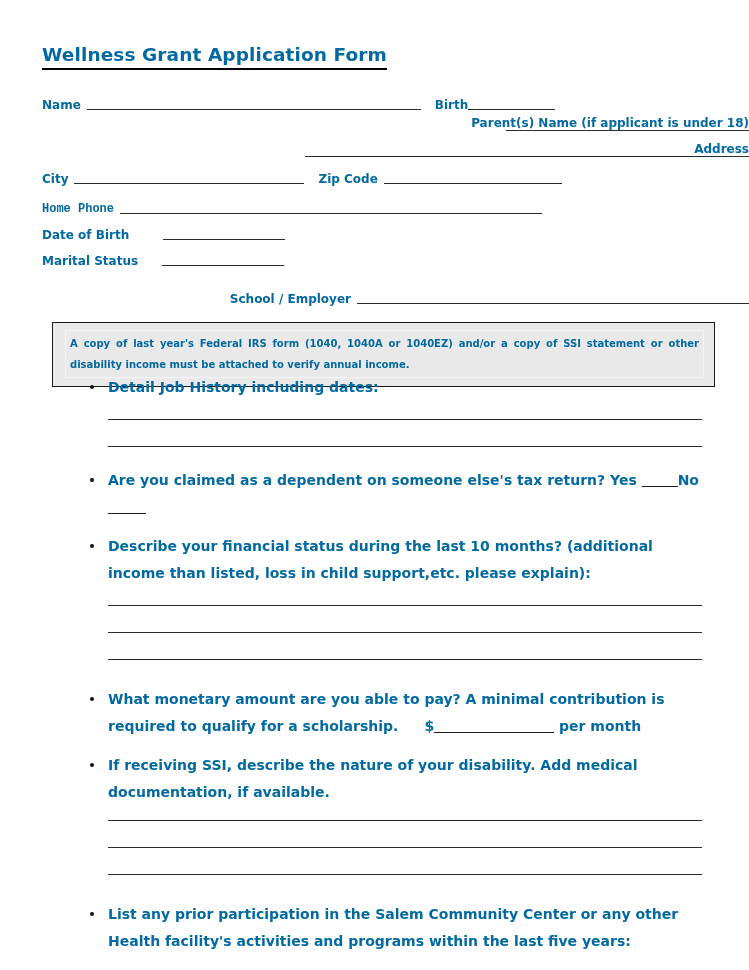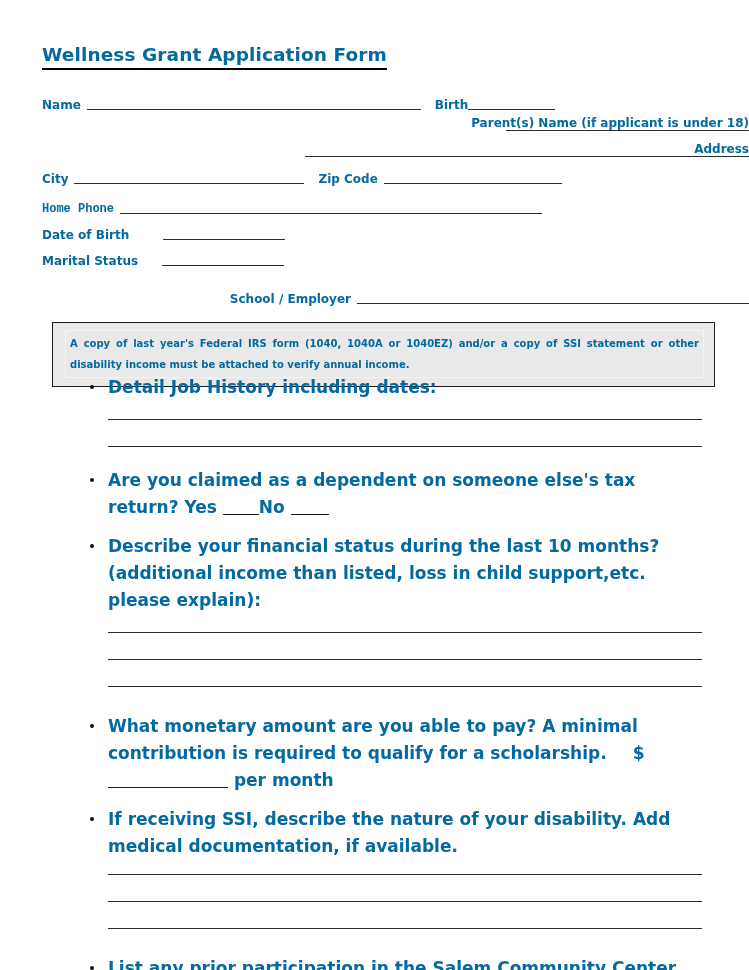--- a/index.html
+++ b/index.html
@@ -84,21 +84,21 @@
   .bullets {
     position: absolute;
     left: 0;
     top: 374px;
     width: 749px;
   }
   .bullet-item {
     position: relative;
     padding-left: 108px;
     padding-right: 47px;
-    font-size: 17px;
+    font-size: 14px;
     font-weight: bold;
     line-height: 27px;
   }
   .bullet-item > .dot {
     position: absolute;
     left: 90px;
     top: 11px;
     width: 4px;
     height: 4px;
     background: #111;

